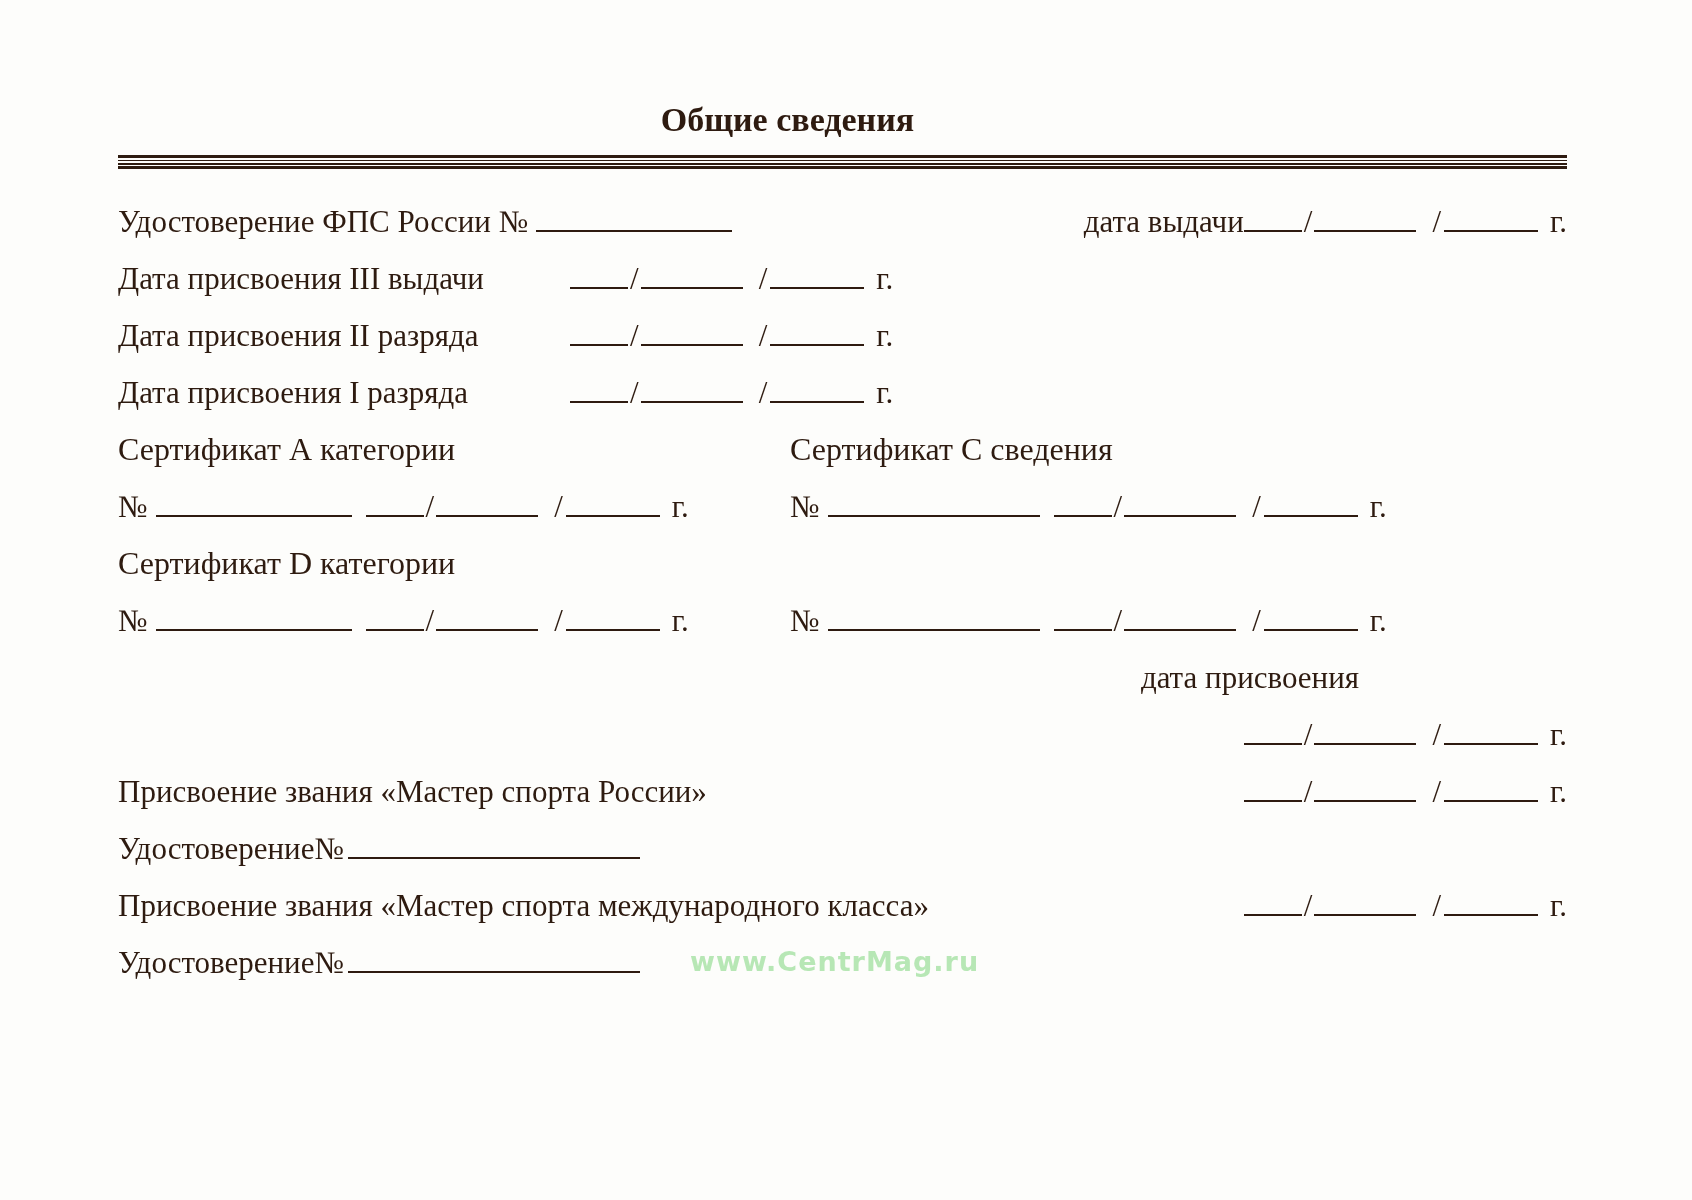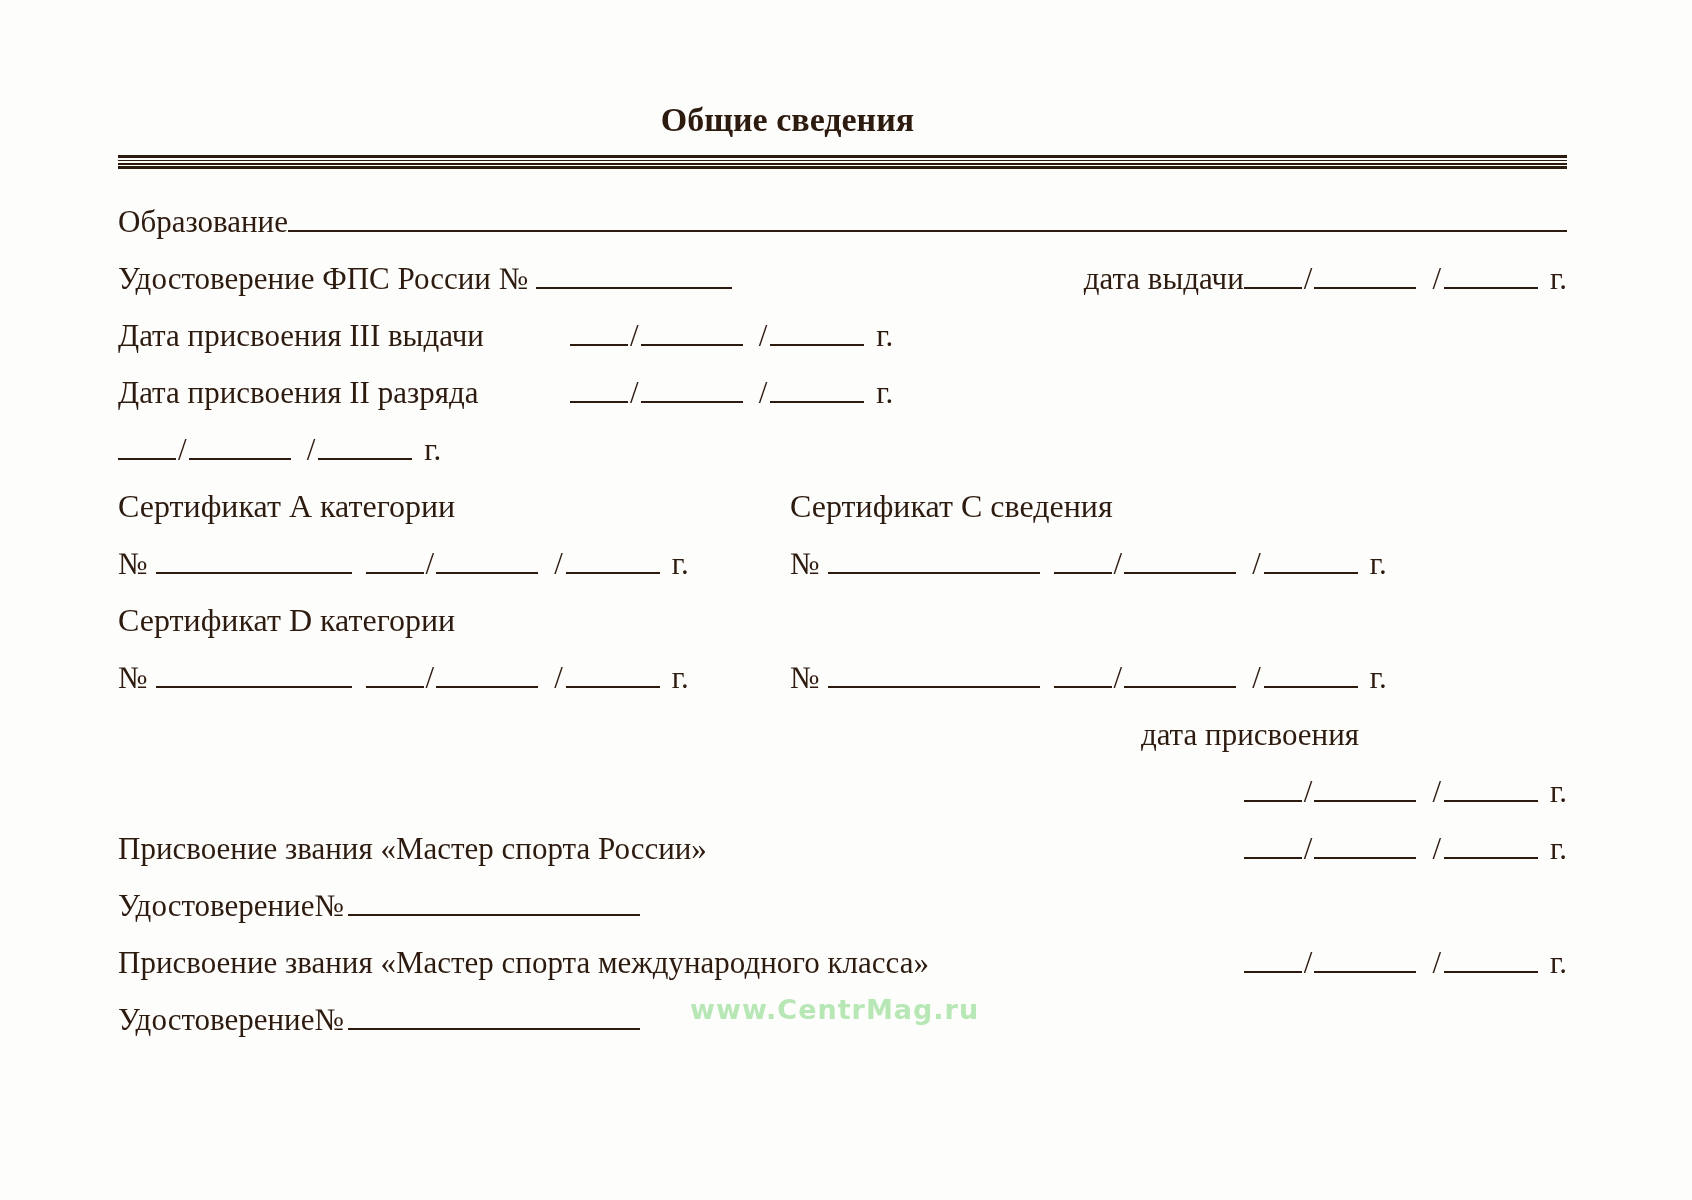--- a/index.html
+++ b/index.html
@@ -74,43 +74,39 @@
   .right-group { margin-left: auto; display: inline-flex; align-items: baseline; }
   .lcol { width: 672px; display: inline-flex; align-items: baseline; }
   .rcol { flex: 1; display: inline-flex; align-items: baseline; }
   .cert-header { font-weight: normal; font-size: 32px; }
   .assign-header { justify-content: flex-end; padding-right: 208px; }
   .right-row { justify-content: flex-start; }
   .rel { position: relative; }
   .watermark {
     position: absolute;
     left: 572px;
-    bottom: 25px;
+    bottom: 16px;
     font-family: "DejaVu Sans", sans-serif;
     font-size: 27px;
     line-height: 1;
     letter-spacing: 1px;
     color: var(--watermark);
     font-weight: bold;
   }
 </style>
 </head>
 <body>
 
 <div class="page">
 
   <div class="title">Общие сведения</div>
   <div class="rule"></div>
 
   <div class="form">
 
-    <div class="row">
-      <span>Образование</span>
-      <span class="blank b-fill"></span>
-    </div>
 
     <div class="row">
       <span>Удостоверение ФПС России №</span>
       <span class="blank b-num"></span>
       <span class="right-group">
         <span>дата выдачи</span>
         <span class="dates">
           <span class="blank b-day"></span>
           <span class="sl1">/</span>
           <span class="blank b-mon"></span>
@@ -139,20 +135,21 @@
         <span class="blank b-day"></span>
         <span class="sl1">/</span>
         <span class="blank b-mon"></span>
         <span class="sl2">/</span>
         <span class="blank b-year"></span>
       </span>
       <span class="year">г.</span>
     </div>
 
     <div class="row">
+      <span class="label-fixed">Дата присвоения I разряда</span>
       <span class="dates">
         <span class="blank b-day"></span>
         <span class="sl1">/</span>
         <span class="blank b-mon"></span>
         <span class="sl2">/</span>
         <span class="blank b-year"></span>
       </span>
       <span class="year">г.</span>
     </div>
 

